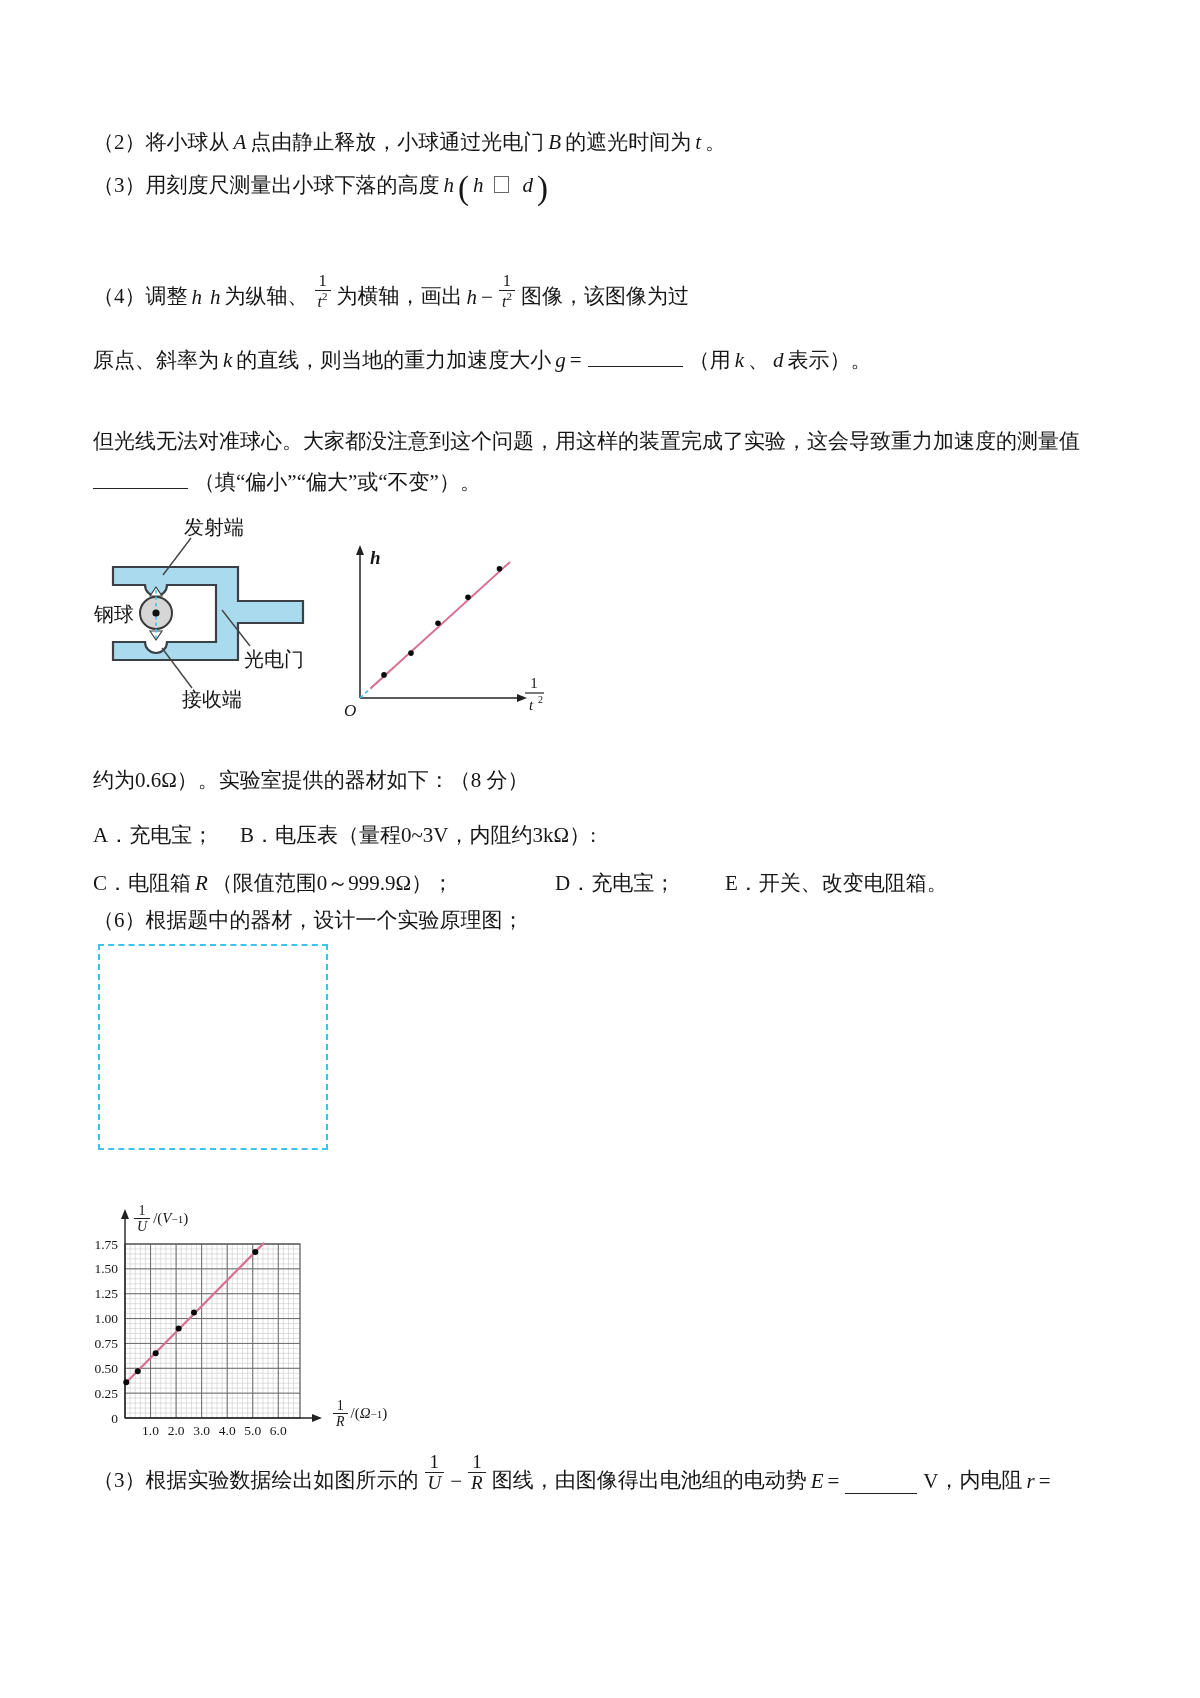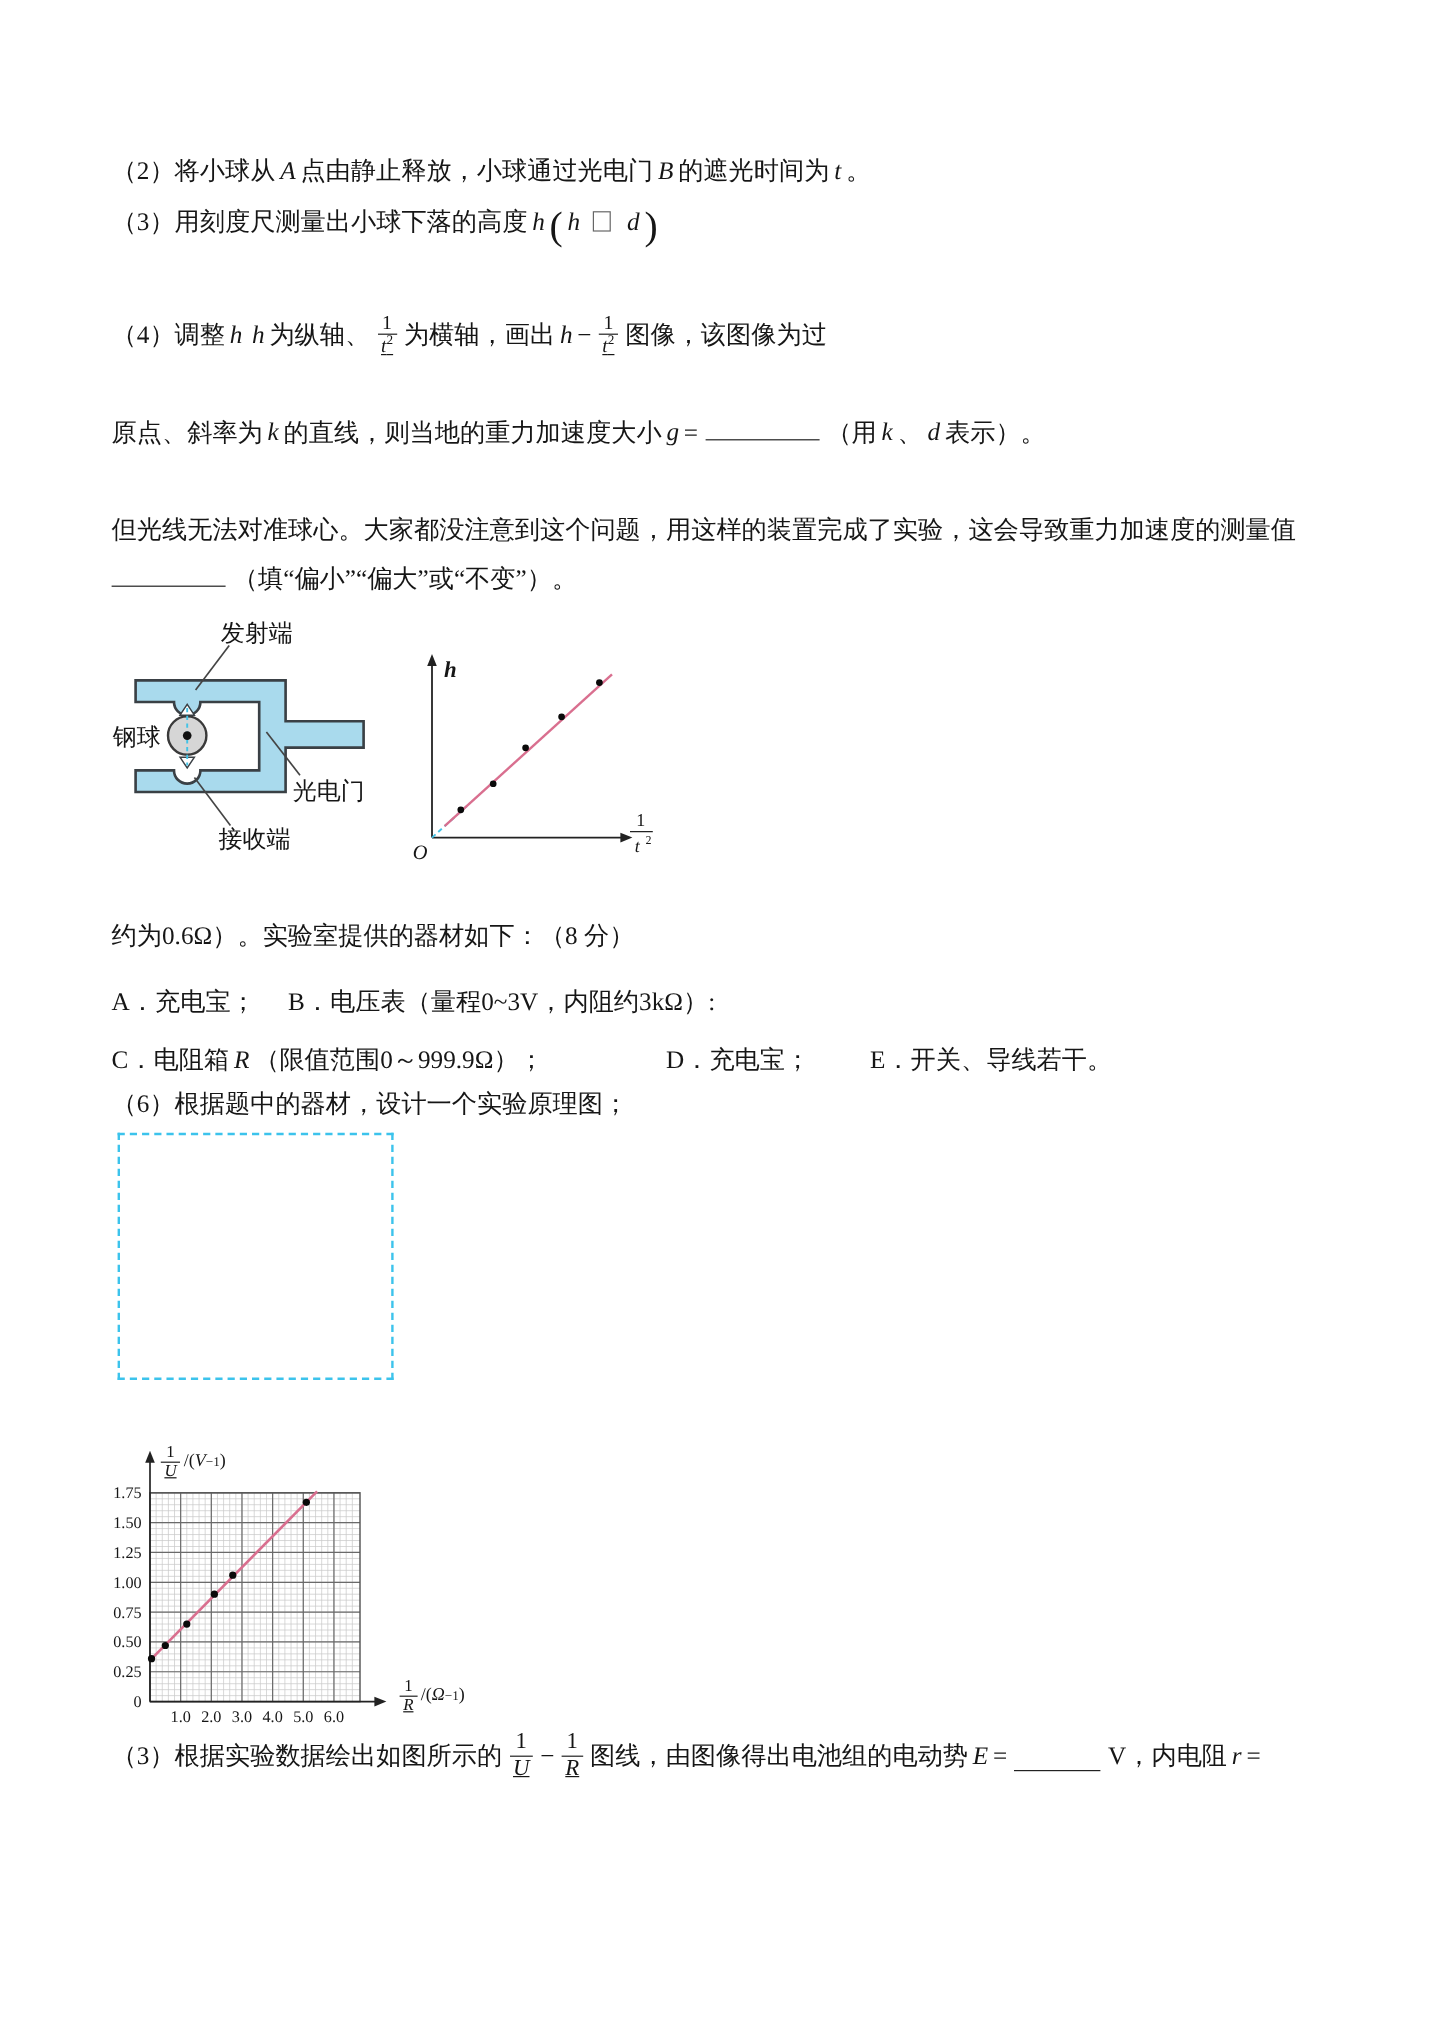--- a/index.html
+++ b/index.html
@@ -1,26 +1,26 @@
 <!DOCTYPE html>
 <html><head>
 <meta charset="utf-8">
 <style>
   html,body{margin:0;padding:0;background:#ffffff;}
   .pg{position:relative;width:1200px;height:1698px;background:#fff;overflow:hidden;
       font-family:"Liberation Serif","DejaVu Serif",serif;color:#161616;font-size:21px;}
   .ln{position:absolute;left:93px;white-space:nowrap;line-height:1.45;}
-  .lnf{position:absolute;left:93px;white-space:nowrap;display:flex;align-items:center;}
+  .lnf{position:absolute;left:93px;white-space:nowrap;display:flex;align-items:flex-end;}
   .v{font-style:italic;font-family:"Liberation Serif","DejaVu Serif",serif;margin:0 4px;}
   .bp{font-size:33px;font-weight:400;vertical-align:-7px;line-height:0;}
   .tofu{display:inline-block;width:13px;height:15px;border:1.3px solid #666;vertical-align:-1px;margin:0 10px 0 6px;}
   .blank{display:inline-block;border-bottom:1.6px solid #222;height:1.15em;vertical-align:baseline;margin:0 6px;}
   .frac{display:inline-block;text-align:center;vertical-align:middle;line-height:1.08;margin:0 6px;font-size:16.5px;}
   .frac .fnum{display:block;padding:0 3px;}
-  .frac .fden{display:block;border-top:1.4px solid #222;padding:0 3px;text-decoration:underline;}
+  .frac .fden{display:block;border-top:1.4px solid #222;padding:0 3px;}
   .fracL{font-size:19px;}
   sup{font-size:11px;}
   .dashedbox{position:absolute;border:2px dashed #3cc3ec;background:#fff;}
   .axlabel{position:absolute;display:flex;align-items:center;font-size:15px;}
   .axlabel .frac{font-size:14px;margin:0 3px;}
   svg text{font-family:"Liberation Serif","DejaVu Serif",serif;fill:#161616;}
 </style>
 </head>
 <body>
 
@@ -87,21 +87,21 @@
       <circle cx="91" cy="115.12" r="2.8" fill="#0a0a0a"></circle>
       <circle cx="118" cy="85.19999999999999" r="2.8" fill="#0a0a0a"></circle>
       <circle cx="148" cy="59.36" r="2.8" fill="#0a0a0a"></circle>
       <circle cx="179.5" cy="30.80000000000001" r="2.8" fill="#0a0a0a"></circle>
     </svg>
 
   <div class="ln" style="top:765px"><span>约为0.6Ω）。实验室提供的器材如下：（8 分）</span></div>
 
   <div class="ln" style="top:820px;right:0"><span>A．充电宝；</span><span style="position:absolute;left:147px">B．电压表（量程0~3V，内阻约3kΩ）:</span></div>
 
-  <div class="ln" style="top:868px"><span>C．电阻箱</span><i class="v">R</i><span>（限值范围0～999.9Ω）；</span><span style="position:absolute;left:462px">D．充电宝；</span><span style="position:absolute;left:632px">E．开关、导线若干。</span></div>
+  <div class="ln" style="top:868px"><span>C．电阻箱</span><i class="v">R</i><span>（限值范围0～999.9Ω）；</span><span style="position:absolute;left:462px">D．充电宝；</span><span style="position:absolute;left:632px">E．开关、改变电阻箱。</span></div>
 
   <div class="ln" style="top:905px"><span>（6）根据题中的器材，设计一个实验原理图；</span></div>
 
   <div class="dashedbox" style="left:98px;top:944px;width:226px;height:202px"></div>
 
 
   <svg id="uchart" width="345" height="258" style="position:absolute;left:85px;top:1200px">
       <line x1="45.10948905109489" y1="44" x2="45.10948905109489" y2="218" stroke="#c9c9c9" stroke-width="0.6"></line>
       <line x1="50.21897810218978" y1="44" x2="50.21897810218978" y2="218" stroke="#c9c9c9" stroke-width="0.6"></line>
       <line x1="55.32846715328468" y1="44" x2="55.32846715328468" y2="218" stroke="#c9c9c9" stroke-width="0.6"></line>

